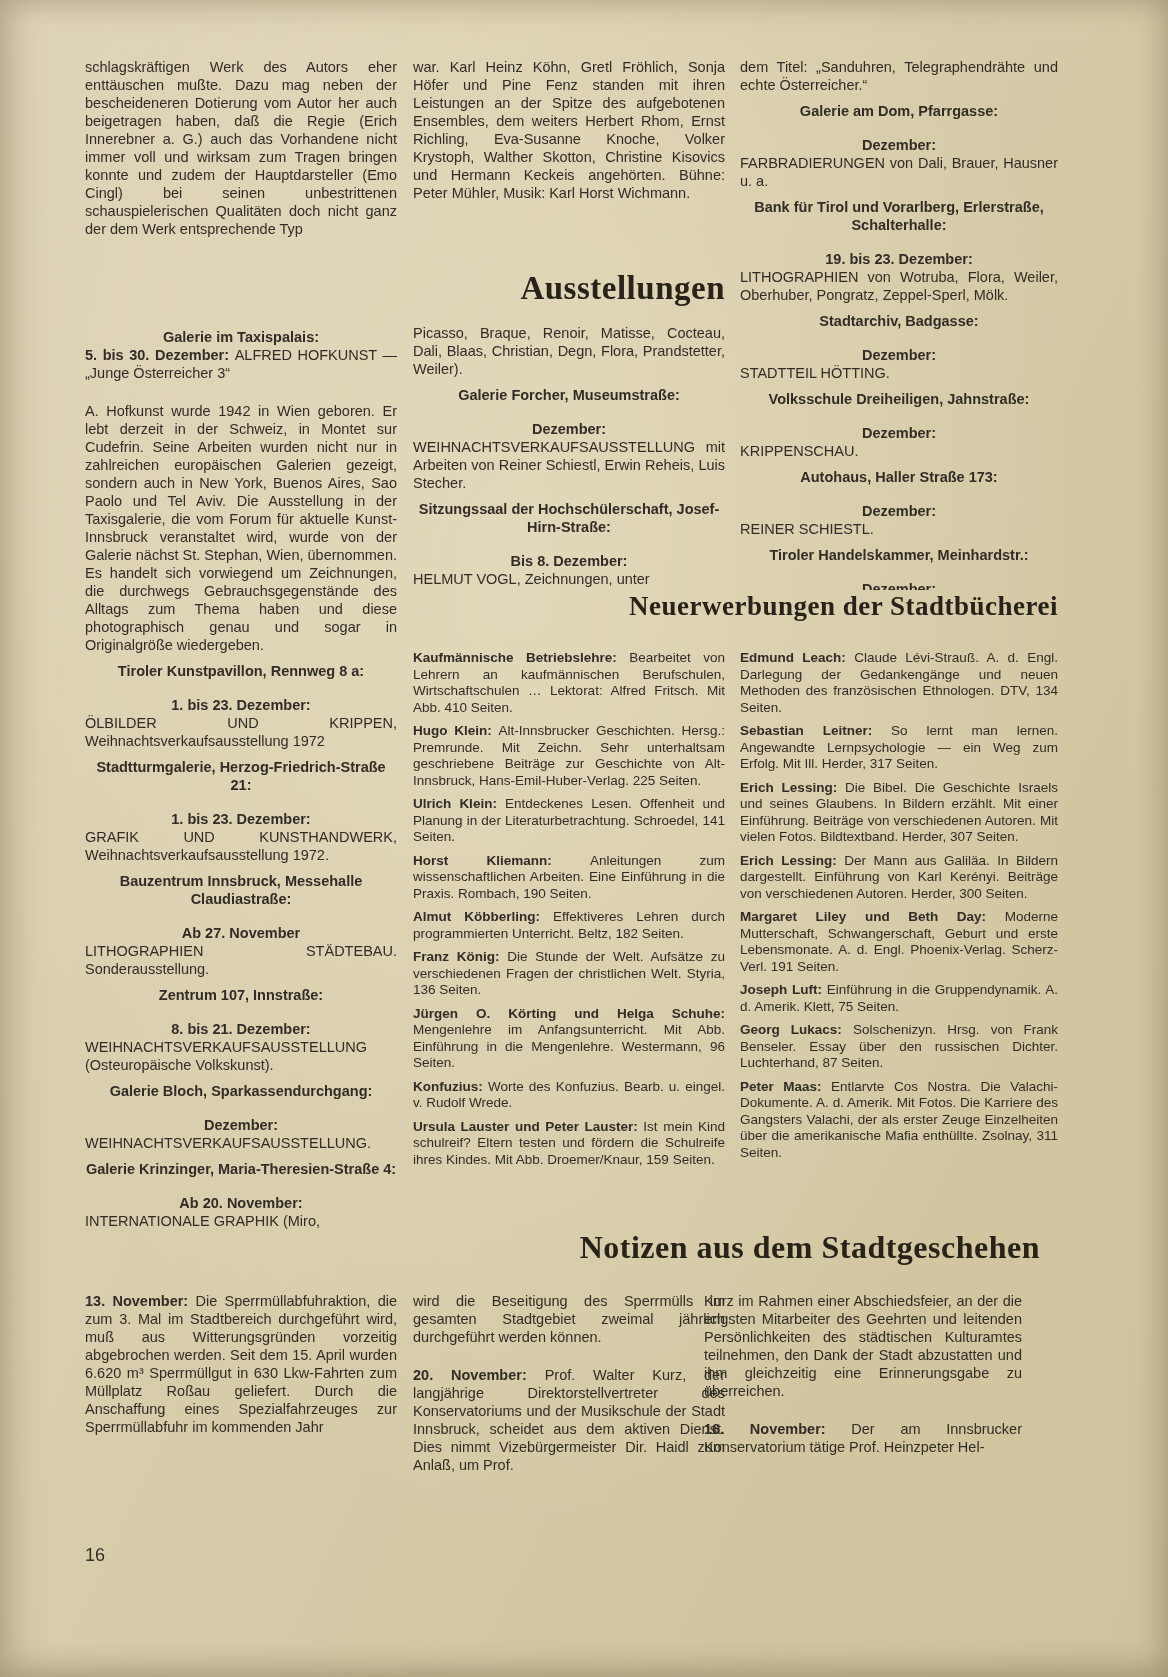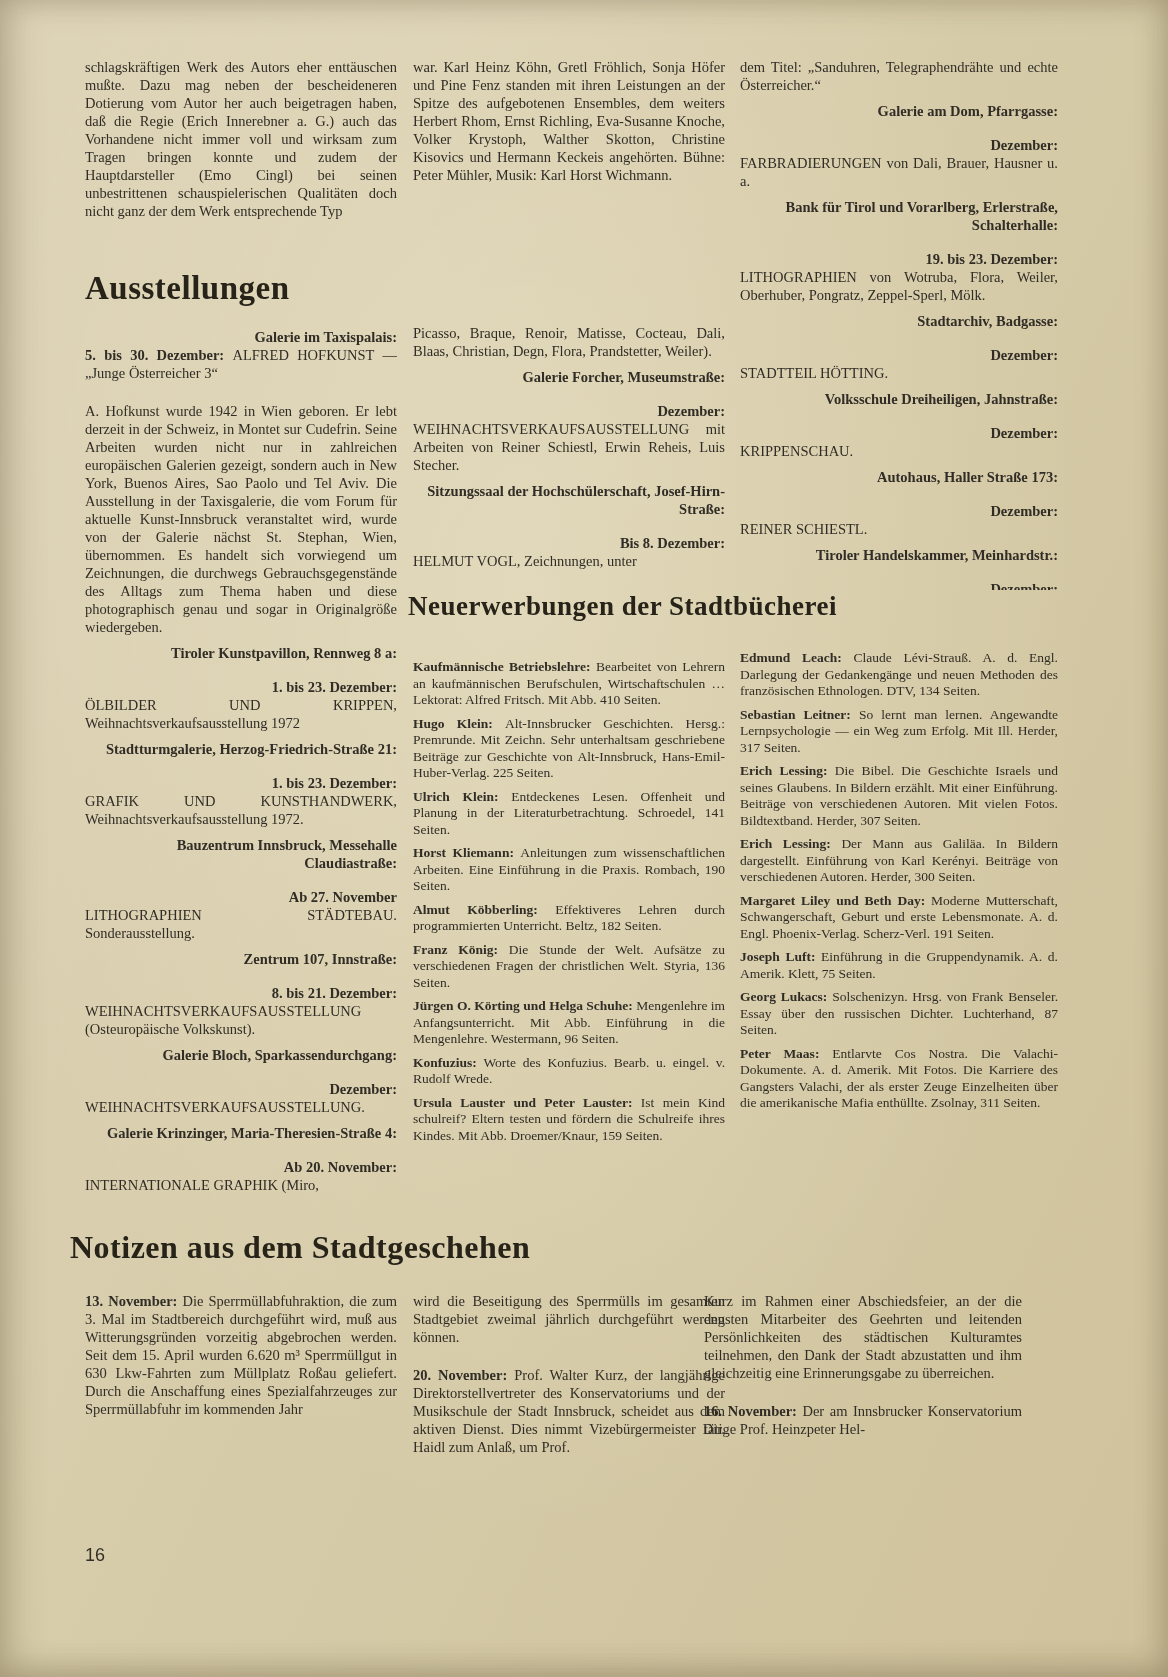--- a/index.html
+++ b/index.html
@@ -15,33 +15,32 @@
     box-shadow: inset 14px 0 34px rgba(95,80,48,0.22), inset -10px 0 26px rgba(95,80,48,0.16), inset 0 -12px 28px rgba(95,80,48,0.14);
     font-family:"Liberation Sans", sans-serif;
     color:#312d26;
     overflow:hidden;
   }
   .col {
     position:absolute;
     overflow:hidden;
     text-align:justify;
     hyphens:auto;
-    font-family:Liberation Serif, serif;
   }
   .col p { font-size:14.5px; line-height:18px; }
-  .col p.hline { font-weight:bold; text-align:right; }
+  .col p.hline { font-weight:bold; text-align:center; }
   .col p.para + p.hline { margin-top:8px; }
   .col p.hline + p.hline { margin-top:16px; }
   .col p.para + p.para { margin-top:20px; }
   .col.books p { font-size:13.5px; line-height:16.5px; }
   .col.books p.para + p.para { margin-top:7px; }
   .col p strong { font-weight:bold; }
   .heading {
     position:absolute;
-    text-align:left;
+    text-align:right;
     font-family:"Liberation Serif", serif;
     font-weight:bold;
     color:#272319;
     line-height:1.1;
     letter-spacing:0.5px;
     white-space:nowrap;
   }
   #page-num {
     position:absolute;
     left:85px; top:1545px;
@@ -115,21 +114,21 @@
       <p class="hline">Galerie Forcher, Museumstraße:</p>
       <p class="hline">Dezember:</p>
       <p class="para">WEIHNACHTSVERKAUFSAUSSTELLUNG mit Arbeiten von Reiner Schiestl, Erwin Reheis, Luis Stecher.</p>
       <p class="hline">Sitzungssaal der Hochschülerschaft, Josef-Hirn-Straße:</p>
       <p class="hline">Bis 8. Dezember:</p>
       <p class="para">HELMUT VOGL, Zeichnungen, unter</p>
     </div>
 
   <div class="heading" style="left:408px; top:592px; width:650px; font-size:27px;">Neuerwerbungen der Stadtbücherei</div>
 
-  <div class="col books" style="left:413px; top:650px; width:312px; height:578px;margin-top:9px;">
+  <div class="col books" style="left:413px; top:650px; width:312px; height:578px;">
       <p class="para"><strong>Kaufmännische Betriebslehre: </strong>Bearbeitet von Lehrern an kaufmännischen Berufschulen, Wirtschaftschulen … Lektorat: Alfred Fritsch. Mit Abb. 410 Seiten.</p>
       <p class="para"><strong>Hugo Klein: </strong>Alt-Innsbrucker Geschichten. Hersg.: Premrunde. Mit Zeichn. Sehr unterhaltsam geschriebene Beiträge zur Geschichte von Alt-Innsbruck, Hans-Emil-Huber-Verlag. 225 Seiten.</p>
       <p class="para"><strong>Ulrich Klein: </strong>Entdeckenes Lesen. Offenheit und Planung in der Literaturbetrachtung. Schroedel, 141 Seiten.</p>
       <p class="para"><strong>Horst Kliemann: </strong>Anleitungen zum wissenschaftlichen Arbeiten. Eine Einführung in die Praxis. Rombach, 190 Seiten.</p>
       <p class="para"><strong>Almut Köbberling: </strong>Effektiveres Lehren durch programmierten Unterricht. Beltz, 182 Seiten.</p>
       <p class="para"><strong>Franz König: </strong>Die Stunde der Welt. Aufsätze zu verschiedenen Fragen der christlichen Welt. Styria, 136 Seiten.</p>
       <p class="para"><strong>Jürgen O. Körting und Helga Schuhe: </strong>Mengenlehre im Anfangsunterricht. Mit Abb. Einführung in die Mengenlehre. Westermann, 96 Seiten.</p>
       <p class="para"><strong>Konfuzius: </strong>Worte des Konfuzius. Bearb. u. eingel. v. Rudolf Wrede.</p>
       <p class="para"><strong>Ursula Lauster und Peter Lauster: </strong>Ist mein Kind schulreif? Eltern testen und fördern die Schulreife ihres Kindes. Mit Abb. Droemer/Knaur, 159 Seiten.</p>
     </div>

